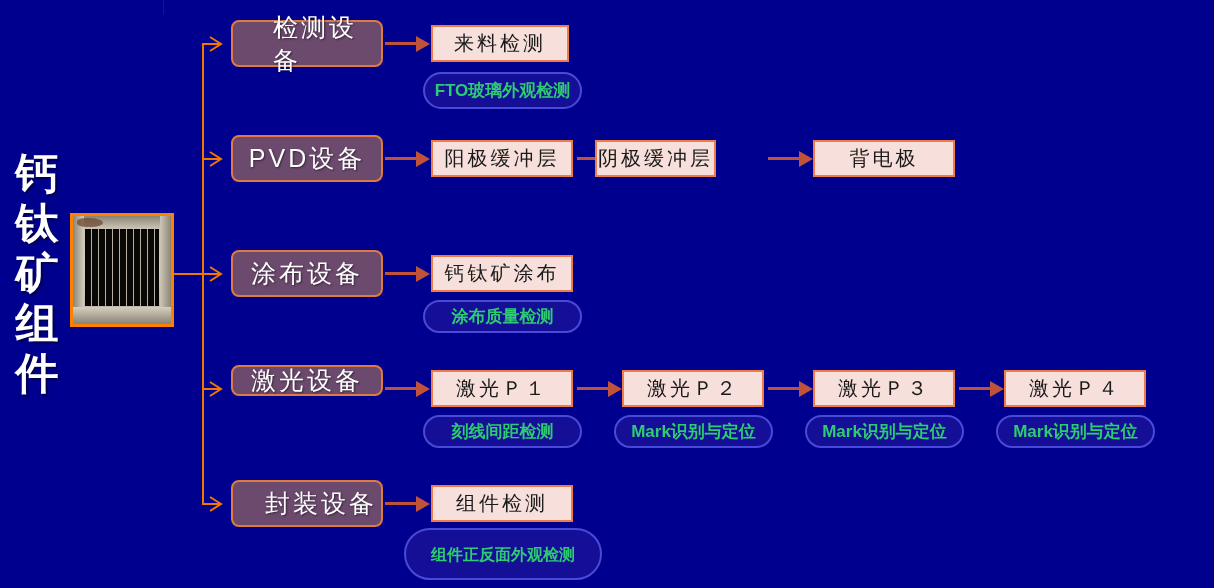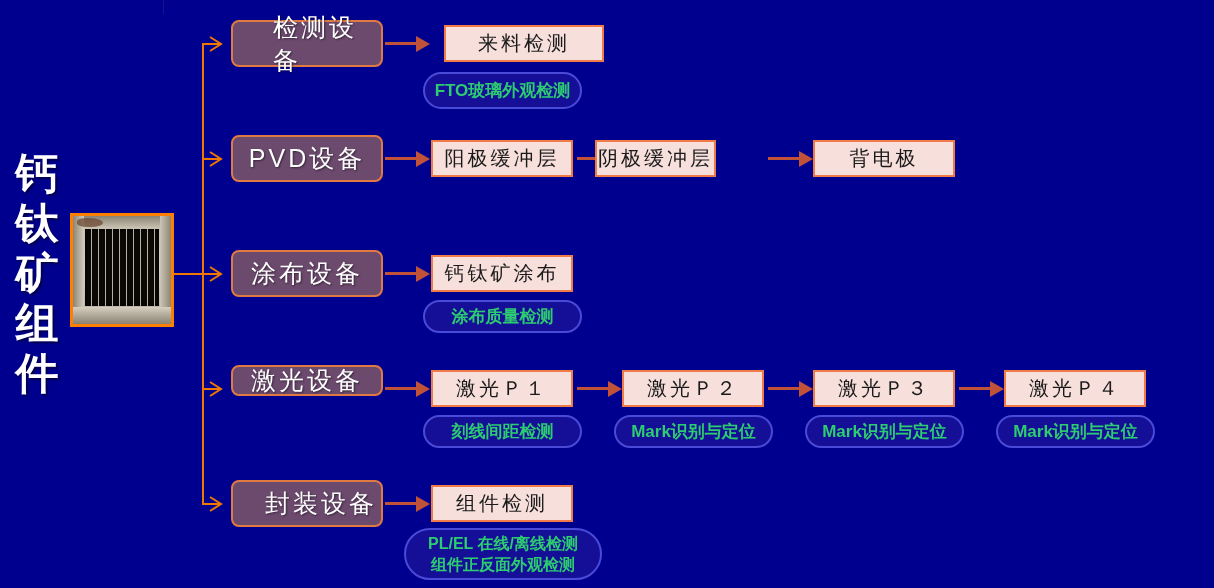--- a/index.html
+++ b/index.html
@@ -238,21 +238,21 @@
 
   <div class="stub" style="left:202px; top:503px; width:18px;"></div>
   <div class="chev" style="left:208px; top:495px;">
     <svg width="16" height="18" viewBox="0 0 16 18">
         <path d="M2 2 L13 9 L2 16" fill="none" stroke="#f07800" stroke-width="2"></path>
       </svg>
   </div>
 
   <div class="eq" style="left:231px; top:20px; width:152px; height:47px;padding-left:40px;">检测设备</div>
   <div class="arrow" style="left:385px; top:42px; width:32px;"></div>
-  <div class="proc" style="left:444px; top:25px; width:160px; height:37px;">来料检测</div>
+  <div class="proc" style="left:431px; top:25px; width:138px; height:37px;">来料检测</div>
   <div class="badge" style="left:423px; top:72px; width:159px; height:37px;">
     <span class="ln">FTO玻璃外观检测</span>
   </div>
 
   <div class="eq" style="left:231px; top:135px; width:152px; height:47px;">PVD设备</div>
   <div class="arrow" style="left:385px; top:157px; width:32px;"></div>
   <div class="proc" style="left:431px; top:140px; width:142px; height:37px;">阳极缓冲层</div>
   <div class="arrow" style="left:577px; top:157px; width:32px;"></div>
   <div class="proc" style="left:595px; top:140px; width:121px; height:37px;text-align:right;">阴极缓冲层</div>
   <div class="arrow" style="left:768px; top:157px; width:32px;"></div>
@@ -287,17 +287,16 @@
   <div class="arrow" style="left:959px; top:387px; width:32px;"></div>
   <div class="proc" style="left:1004px; top:370px; width:142px; height:37px;">激光Ｐ４</div>
   <div class="badge" style="left:996px; top:415px; width:159px; height:33px;">
     <span class="ln">Mark识别与定位</span>
   </div>
 
   <div class="eq" style="left:231px; top:480px; width:152px; height:47px;padding-left:28px;">封装设备</div>
   <div class="arrow" style="left:385px; top:502px; width:32px;"></div>
   <div class="proc" style="left:431px; top:485px; width:142px; height:37px;">组件检测</div>
   <div class="badge" style="left:404px; top:528px; width:198px; height:52px; font-size:16px;">
-    <span class="ln">PL/EL 在线/离线检测</span>
     <span class="ln">组件正反面外观检测</span>
   </div>
 
 </div>
 
 </body></html>

